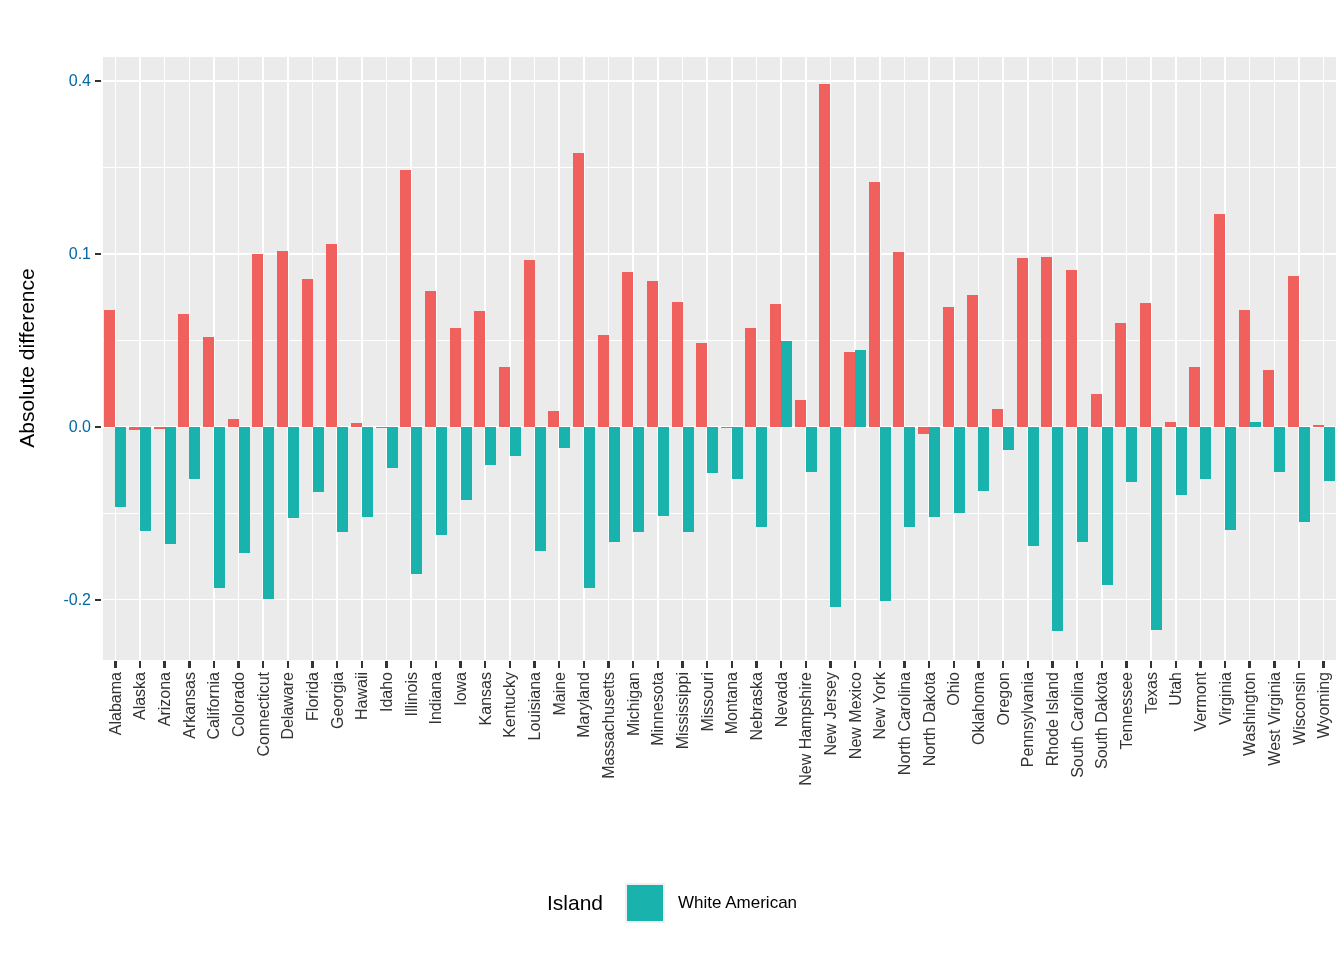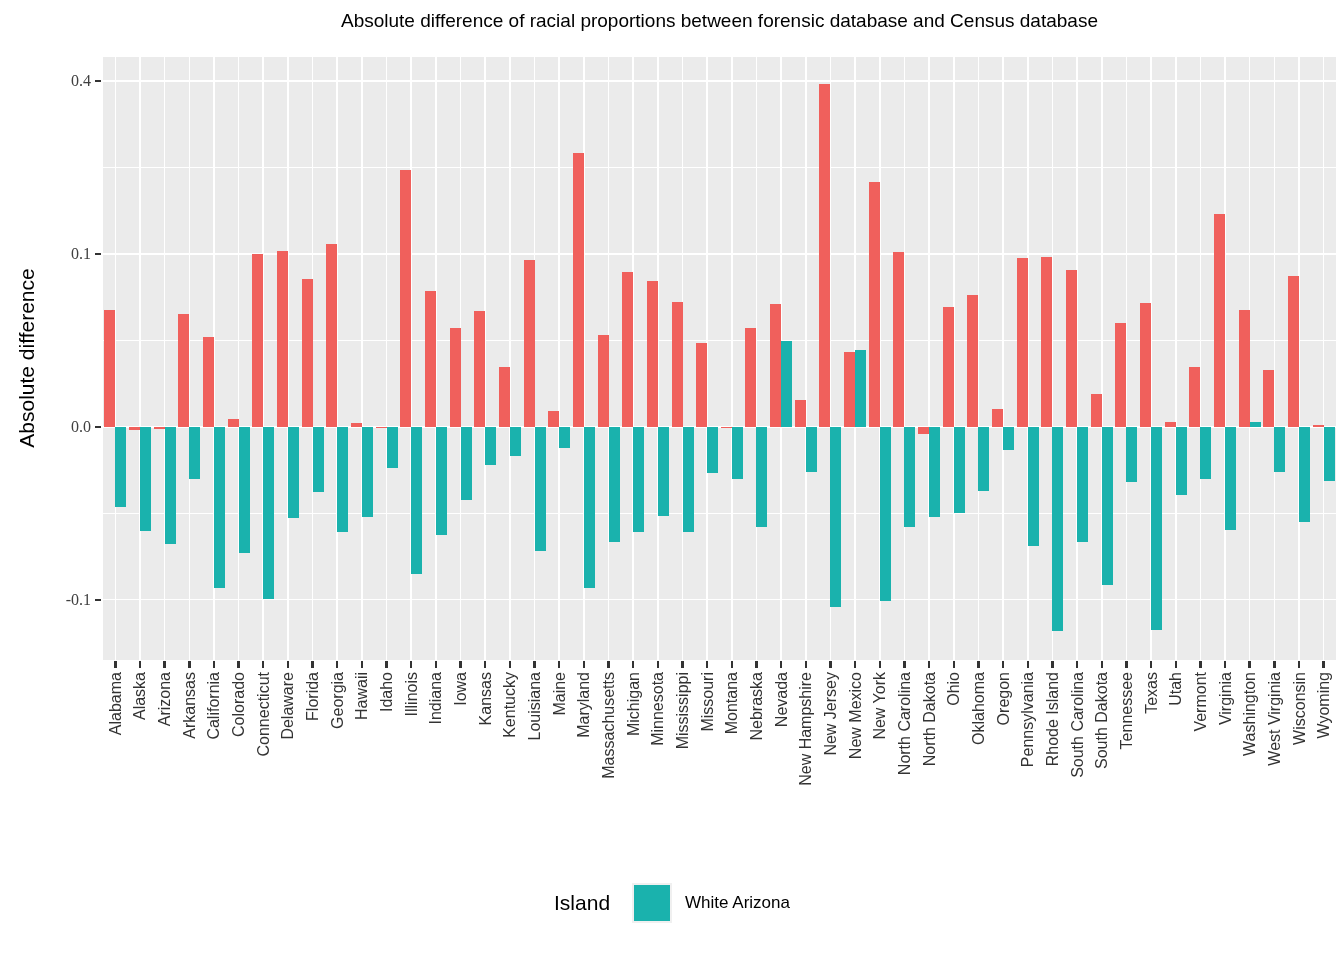--- a/index.html
+++ b/index.html
@@ -37,23 +37,22 @@
     width: 1233px; height: 603px;
     background: #EBEBEB;
   }
   .gridline-h-major { position: absolute; left: 0; width: 100%; height: 1.6px; background: #ffffff; }
   .gridline-h-minor { position: absolute; left: 0; width: 100%; height: 0.8px; background: #ffffff; }
   .gridline-v-major { position: absolute; top: 0; height: 100%; width: 1.6px; background: #ffffff; }
   .bar { position: absolute; }
   .y-tick-label {
     position: absolute;
     width: 52px; text-align: right;
-    font-size: 16px; color: #404040;
+    font-size: 16px; color: #0369a1;
     line-height: 20px;
-    font-family: Liberation Serif, serif;
   }
   .y-tick-mark { position: absolute; width: 6px; height: 2px; background: #333333; }
   .x-tick-mark { position: absolute; width: 2.4px; height: 7px; background: #333333; }
   .x-tick-label {
     position: absolute;
     white-space: nowrap;
     font-size: 16px; color: #333333;
     line-height: 17px;
     transform: rotate(-90deg) translateX(-100%);
     transform-origin: 0 0;
@@ -73,21 +72,20 @@
     background: #F0F0F0;
     display: flex; align-items: center; justify-content: center;
   }
   .legend-swatch { width: 36px; height: 36px; }
   .legend-label { font-size: 17px; color: #000000; margin-left: 13px; white-space: nowrap; }
 </style>
 </head>
 <body>
 
 <div id="figure">
-  <div id="chart-title">Absolute difference of racial proportions between forensic database and Census database</div>
   <div id="y-axis-title">Absolute difference</div>
 
   <div id="panel">
       <div class="gridline-h-minor" style="top: 110.179px;"></div>
       <div class="gridline-h-minor" style="top: 282.958px;"></div>
       <div class="gridline-h-minor" style="top: 455.738px;"></div>
       <div class="gridline-h-major" style="top: 23.3891px;"></div>
       <div class="gridline-h-major" style="top: 196.168px;"></div>
       <div class="gridline-h-major" style="top: 368.948px;"></div>
       <div class="gridline-h-major" style="top: 541.727px;"></div>
@@ -243,21 +241,21 @@
       <div class="bar" style="left: 1220.67px; top: 369.748px; width: 11px; height: 54.4255px; background: rgb(26, 178, 173);"></div>
     </div>
   <div id="axes-layer">
       <div class="y-tick-mark" style="left: 95px; top: 80.1891px;"></div>
       <div class="y-tick-label" style="left: 39px; top: 71.1891px;">0.4</div>
       <div class="y-tick-mark" style="left: 95px; top: 252.968px;"></div>
       <div class="y-tick-label" style="left: 39px; top: 243.968px;">0.1</div>
       <div class="y-tick-mark" style="left: 95px; top: 425.748px;"></div>
       <div class="y-tick-label" style="left: 39px; top: 416.748px;">0.0</div>
       <div class="y-tick-mark" style="left: 95px; top: 598.527px;"></div>
-      <div class="y-tick-label" style="left: 39px; top: 589.527px;">-0.1</div>
+      <div class="y-tick-label" style="left: 39px; top: 589.527px;">-0.2</div>
       <div class="x-tick-mark" style="left: 114.13px; top: 661px;"></div>
       <div class="x-tick-label" style="left: 106.83px; top: 672px;">Alabama</div>
       <div class="x-tick-mark" style="left: 138.79px; top: 661px;"></div>
       <div class="x-tick-label" style="left: 131.49px; top: 672px;">Alaska</div>
       <div class="x-tick-mark" style="left: 163.45px; top: 661px;"></div>
       <div class="x-tick-label" style="left: 156.15px; top: 672px;">Arizona</div>
       <div class="x-tick-mark" style="left: 188.11px; top: 661px;"></div>
       <div class="x-tick-label" style="left: 180.81px; top: 672px;">Arkansas</div>
       <div class="x-tick-mark" style="left: 212.77px; top: 661px;"></div>
       <div class="x-tick-label" style="left: 205.47px; top: 672px;">California</div>
@@ -352,16 +350,16 @@
       <div class="x-tick-mark" style="left: 1322.47px; top: 661px;"></div>
       <div class="x-tick-label" style="left: 1315.17px; top: 672px;">Wyoming</div>
     </div>
 
   <div id="legend">
     <span id="legend-title">Island</span>
     <span class="legend-item">
       <span class="legend-key">
         <span class="legend-swatch" id="swatch-1" style="background: rgb(26, 178, 173);"></span>
       </span>
-      <span class="legend-label">White Arizona</span>
+      <span class="legend-label">White American</span>
     </span>
   </div>
 </div>
 
 </body></html>

